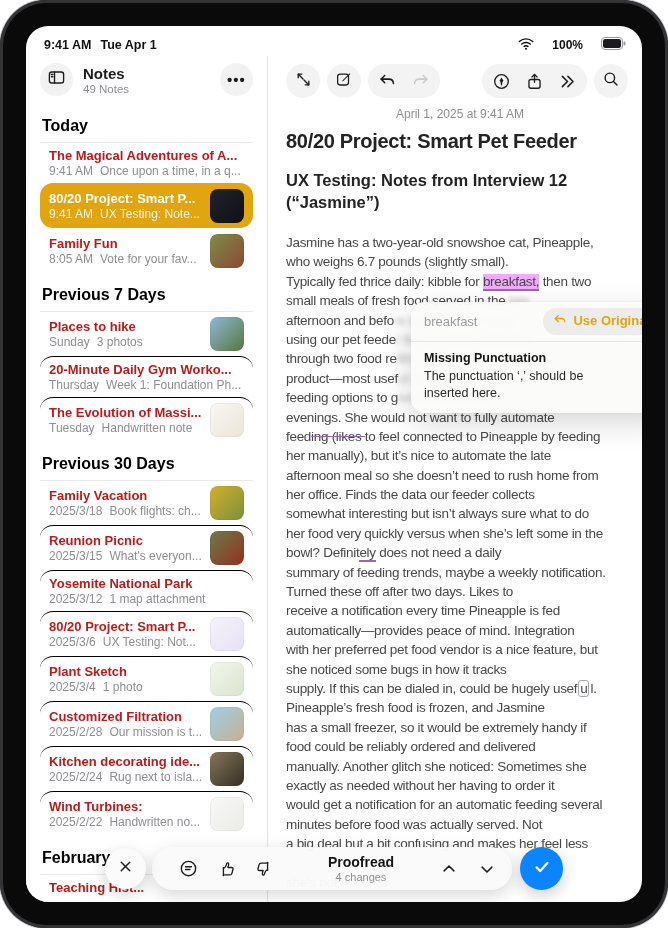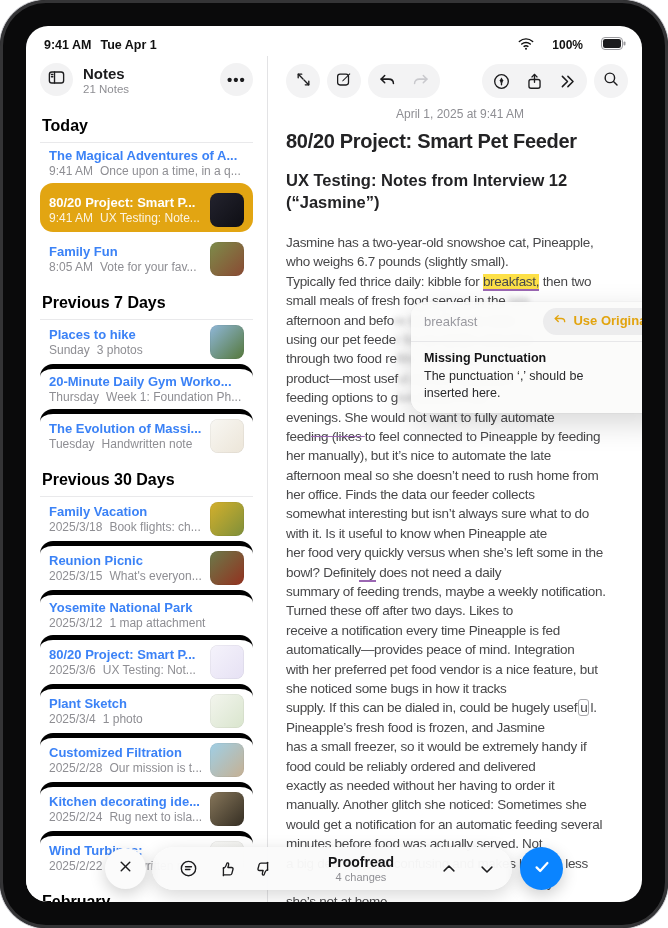--- a/index.html
+++ b/index.html
@@ -16,45 +16,45 @@
   .content{display:flex;height:calc(100% - 30px);}
   .sidebar{width:242px;flex-shrink:0;border-right:1px solid #e3e3e5;padding:0 14px;box-sizing:border-box;background:#fff;}
   .sidebar-header{display:flex;align-items:center;padding:7px 0 8px;justify-content:flex-end;}
   .circle-btn{width:33px;height:33px;border-radius:50%;background:#f2f2f3;display:flex;align-items:center;justify-content:center;flex-shrink:0;}
   .hdr-text{margin-left:10px;flex:1;min-width:0;}
   .hdr-title{font-size:15px;font-weight:700;}
   .hdr-sub{font-size:11.5px;color:#8e8e93;margin-top:1px;}
   .ellipsis{font-size:15px;font-weight:700;letter-spacing:1px;color:#1c1c1e;}
   .s-header{font-size:16px;font-weight:700;padding:9px 2px 7px;border-bottom:1px solid #e9e9eb;margin-top:4px;color:#000;}
   .s-row{display:flex;align-items:center;padding:5px 9px;border-radius:13px;}
-  .s-row + .s-row{border-top:5px solid #000000;}
+  .s-row + .s-row{border-top:1px solid #000000;}
   .s-row.selected{background:#E2A512;border-top-color:transparent;}
   .s-row.selected + .s-row{border-top-color:transparent;}
   .s-tx{flex:1;min-width:0;}
-  .s-title{font-size:13px;font-weight:700;white-space:nowrap;overflow:hidden;color:#3b82f6;}
+  .s-title{font-size:13px;font-weight:700;white-space:nowrap;overflow:hidden;color:#b91c1c;}
   .s-sub{font-size:12px;color:#8e8e93;white-space:nowrap;overflow:hidden;margin-top:1px;}
   .s-meta{margin-right:7px;}
   .s-row.selected .s-title{color:#fff;}
   .s-row.selected .s-sub{color:rgba(255,255,255,.88);}
   .s-thumb{width:34px;height:34px;border-radius:8px;margin-left:8px;flex-shrink:0;box-shadow:inset 0 0 0 .5px rgba(0,0,0,.08);}
   
   .editor{flex:1;padding:6px 8px 0 18px;position:relative;min-width:0;}
   .editor-toolbar{display:flex;align-items:center;padding-top:2px;}
   .tb-left{display:flex;gap:7px;align-items:center;}
   .tb-right{margin-left:auto;display:flex;gap:7px;align-items:center;margin-right:6px;}
   .tb-btn{height:34px;min-width:34px;border-radius:17px;background:#f3f3f4;display:flex;align-items:center;justify-content:center;}
   .tb-pill{display:flex;background:#f3f3f4;border-radius:17px;height:34px;align-items:center;padding:0 3px;}
   .tb-ic{width:33px;display:flex;justify-content:center;align-items:center;}
   .date-line{text-align:center;font-size:12px;color:#8e8e93;margin-top:9px;}
   h1{font-size:20px;margin:9px 0 0;letter-spacing:-.3px;white-space:nowrap;color:#232325;font-weight:700;}
   .h2line{font-size:16.5px;font-weight:700;line-height:22px;color:#232325;white-space:nowrap;}
   .h2wrap{margin-top:16px;}
   #note-body{margin-top:20px;font-size:13.5px;line-height:19.4px;color:#48484a;letter-spacing:-.3px;}
   .b-line{white-space:pre;height:19.4px;}
-  .seg-hl{background:#fde047;border-bottom:2px solid #9a66b2;}
+  .seg-hl{background:#f0abfc;border-bottom:2px solid #9a66b2;}
   .seg-strike{text-decoration:line-through;text-decoration-color:#9a66b2;margin-top:16px;}
   .seg-ul{border-bottom:2px solid #9a66b2;margin-top:24px;}
   .seg-blur{color:#a8a8ab;filter:blur(2.6px);opacity:.8;}
   .seg-hidden{visibility:hidden;}
   .seg-caret{border:1.5px solid #a9a9ad;border-radius:3px;margin:0 1px;padding:0 1px;}
   
   .popup{position:absolute;left:385px;top:276px;width:256px;background:rgba(251,251,249,.9);
     border-radius:14px;box-shadow:0 10px 30px rgba(0,0,0,.16),0 0 0 .5px rgba(0,0,0,.05);z-index:6;backdrop-filter:blur(5px);}
   .popup-top{display:flex;align-items:center;justify-content:space-between;padding:6px 7px 6px 13px;border-bottom:1px solid #e7e7e9;}
   .popup-orig{font-size:13px;color:#9a9aa0;}
@@ -113,21 +113,21 @@
               <svg width="19" height="19" viewBox="0 0 24 24" fill="none" stroke="#1c1c1e" stroke-width="1.7" stroke-linecap="round">
                 <rect x="3" y="5" width="18" height="14" rx="3.2"></rect>
                   <line x1="9.5" y1="5" x2="9.5" y2="19"></line>
                   <line x1="5.6" y1="8.2" x2="7.4" y2="8.2"></line>
                   <line x1="5.6" y1="11" x2="7.4" y2="11"></line>
               </svg>
             </span>
           </div>
           <div class="hdr-text">
             <div class="hdr-title">Notes</div>
-            <div class="hdr-sub">21 Notes</div>
+            <div class="hdr-sub">49 Notes</div>
           </div>
           <div class="circle-btn">
             <span class="ellipsis">•••</span>
           </div>
         </div>
         <div id="note-list">
             <div class="s-section">
               <div class="s-header">Today</div>
               <div class="s-row">
                 <div class="s-tx">
@@ -327,35 +327,34 @@
             <div class="b-line"><span>using our pet feede</span><span class="seg-blur">r for six weeks and gone</span></div>
             <div class="b-line"><span>through two food re</span><span class="seg-blur">fills. Really likes the</span></div>
             <div class="b-line"><span>product—most usef</span><span class="seg-blur">ul are the scheduled</span></div>
             <div class="b-line"><span>feeding options to g</span><span class="seg-blur">ive dinner in the</span></div>
             <div class="b-line"><span>evenings. She would not want to fully automate</span></div>
             <div class="b-line"><span>feed</span><span class="seg-strike">ing (likes </span><span>to feel connected to Pineapple by feeding</span></div>
             <div class="b-line"><span>her manually), but it’s nice to automate the late</span></div>
             <div class="b-line"><span>afternoon meal so she doesn’t need to rush home from</span></div>
             <div class="b-line"><span>her office. Finds the data our feeder collects</span></div>
             <div class="b-line"><span>somewhat interesting but isn’t always sure what to do</span></div>
-            <div class="b-line"><span>with it. Is it useful to know when Pineapple ate</span></div>
             <div class="b-line"><span>her food very quickly versus when she’s left some in the</span></div>
             <div class="b-line"><span>bowl? Definit</span><span class="seg-ul">ely</span><span> does not need a daily</span></div>
             <div class="b-line"><span>summary of feeding trends, maybe a weekly notification.</span></div>
             <div class="b-line"><span>Turned these off after two days. Likes to</span></div>
             <div class="b-line"><span>receive a notification every time Pineapple is fed</span></div>
             <div class="b-line"><span>automatically—provides peace of mind. Integration</span></div>
             <div class="b-line"><span>with her preferred pet food vendor is a nice feature, but</span></div>
             <div class="b-line"><span>she noticed some bugs in how it tracks</span></div>
             <div class="b-line"><span>supply. If this can be dialed in, could be hugely usef</span><span class="seg-caret">u</span><span>l.</span></div>
             <div class="b-line"><span>Pineapple’s fresh food is frozen, and Jasmine</span></div>
             <div class="b-line"><span>has a small freezer, so it would be extremely handy if</span></div>
             <div class="b-line"><span>food could be reliably ordered and delivered</span></div>
+            <div class="b-line"><span>manually. Another glitch she noticed: Sometimes she</span></div>
             <div class="b-line"><span>exactly as needed without her having to order it</span></div>
-            <div class="b-line"><span>manually. Another glitch she noticed: Sometimes she</span></div>
             <div class="b-line"><span>would get a notification for an automatic feeding several</span></div>
             <div class="b-line"><span>minutes before food was actually served. Not</span></div>
             <div class="b-line"><span>a big deal but a bit confusing and makes her feel less</span></div>
             <div class="b-line"><span class="seg-hidden">completely confident that the feeder is correct</span><span>ly</span><span class="seg-hidden"> when</span></div>
             <div class="b-line"><span>she’s not at home.</span></div>
           </div>
       </main>
     </div>
 
     <div class="popup">

